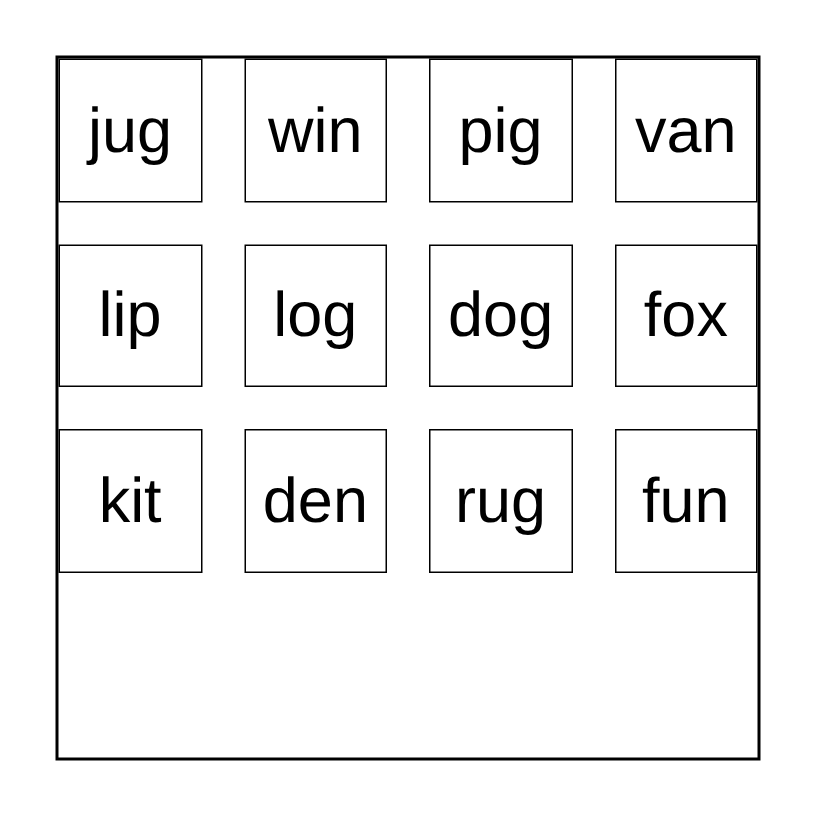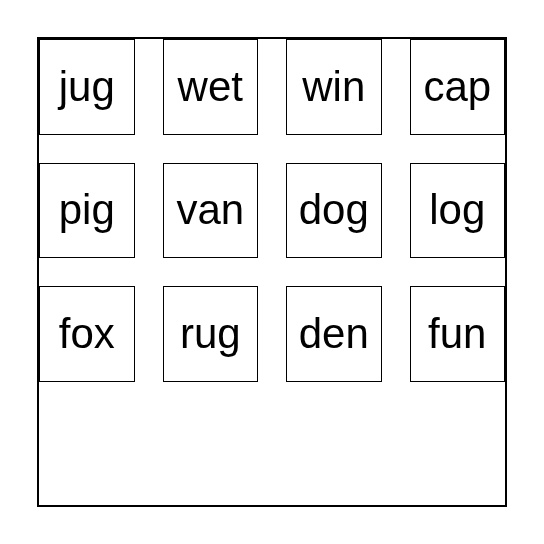--- a/index.html
+++ b/index.html
@@ -36,24 +36,24 @@
       font-size: 42px;
       font-weight: normal;
       color: #000;
     }
   </style>
 </head>
 <body>
 
 <div class="grid-container">
 <div class="grid-cell">jug</div>
-    <div class="grid-cell">wet</div>
     <div class="grid-cell">win</div>
-    <div class="grid-cell">cap</div>
     <div class="grid-cell">pig</div>
     <div class="grid-cell">van</div>
+    <div class="grid-cell">lip</div>
+    <div class="grid-cell">log</div>
     <div class="grid-cell">dog</div>
-    <div class="grid-cell">log</div>
     <div class="grid-cell">fox</div>
+    <div class="grid-cell">kit</div>
+    <div class="grid-cell">den</div>
     <div class="grid-cell">rug</div>
-    <div class="grid-cell">den</div>
     <div class="grid-cell">fun</div>
   </div>
 
 </body></html>

